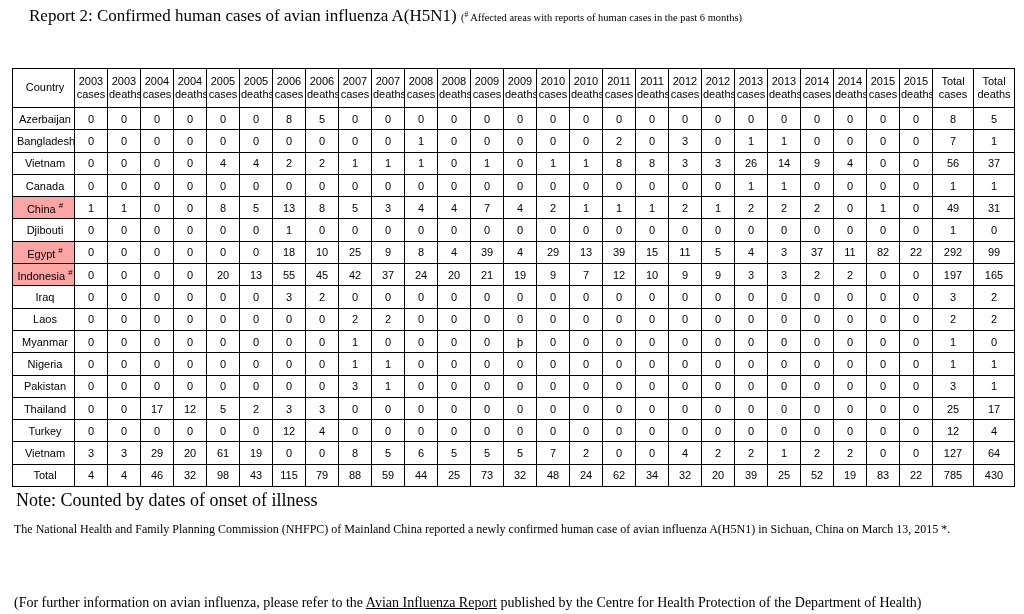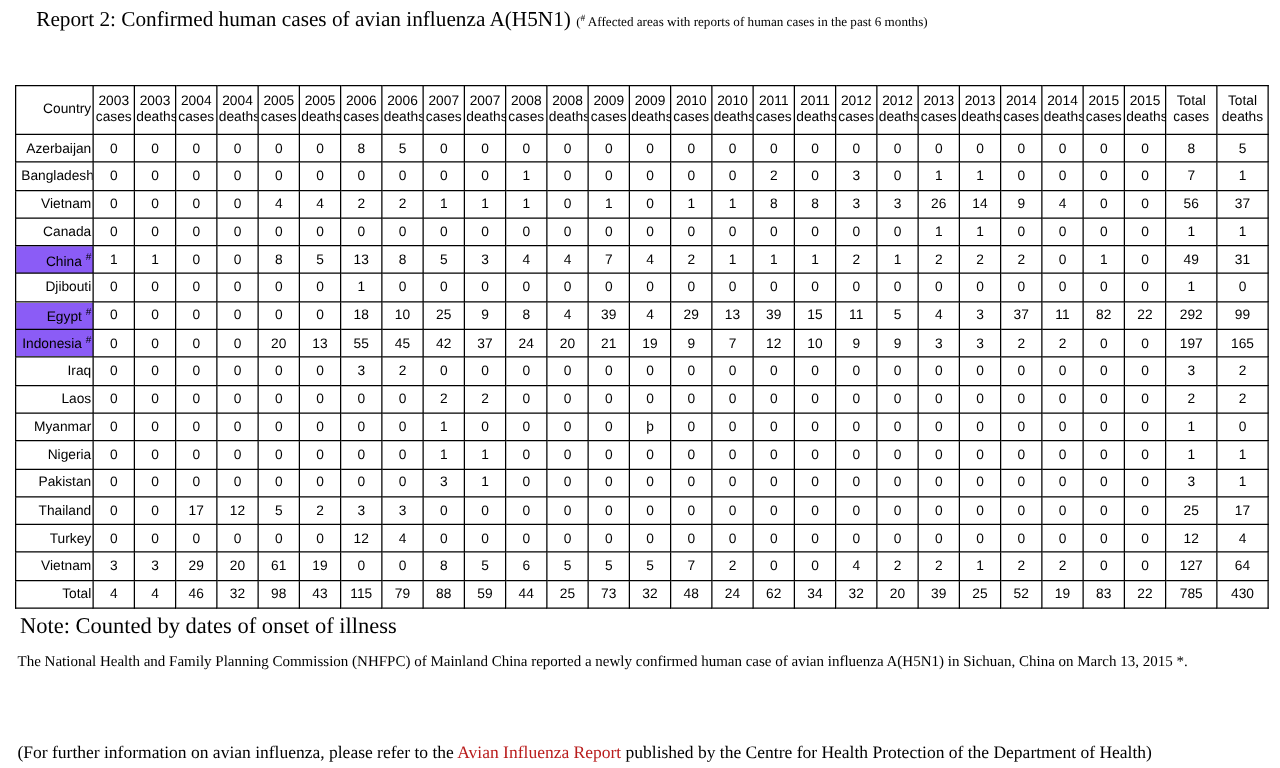--- a/index.html
+++ b/index.html
@@ -15,28 +15,28 @@
     position:absolute; left:12px; top:68px; width:1002px;
     border-collapse:collapse; table-layout:fixed;
     font-family:"Liberation Sans", sans-serif; font-size:11px;
   }
   table.cases th, table.cases td {
     border:1px solid #000; padding:0 1px; text-align:center;
     vertical-align:middle; overflow:hidden;
   }
   table.cases th { font-weight:normal; height:38px; line-height:1.2; }
   table.cases td { height:21.3px; }
-  table.cases td.country, table.cases th.country-col { text-align:right; padding-left:4px;margin-top:32px; }
+  table.cases td.country, table.cases th.country-col { text-align:center; padding-left:4px;margin-top:32px; }
   table.cases td.country sup { font-size:8px; }
-  td.hl { background:#8b5cf6; }
+  td.hl { background:#fca5a5; }
 
   .note { position:absolute; left:16px; top:490px; font-size:18px; }
   .para { position:absolute; left:14px; top:521px; width:1002px; font-size:12px; line-height:1.42; }
   .footer { position:absolute; left:14px; top:595px; width:1005px; font-size:14px; }
-  .footer a { color:#b91c1c; cursor:pointer; }
+  .footer a { color:#000000; text-decoration:underline; cursor:pointer; }
 </style>
 </head>
 <body>
 
 <div class="title"><span>Report 2: Confirmed human cases of avian influenza A(H5N1) </span><span class="small"><span>(</span><sup>#</sup><span> Affected areas with reports of human cases in the past 6 months)</span></span></div>
 
 <table class="cases">
   <colgroup id="cols">
       <col style="width: 62px;">
       <col style="width: 33px;">

